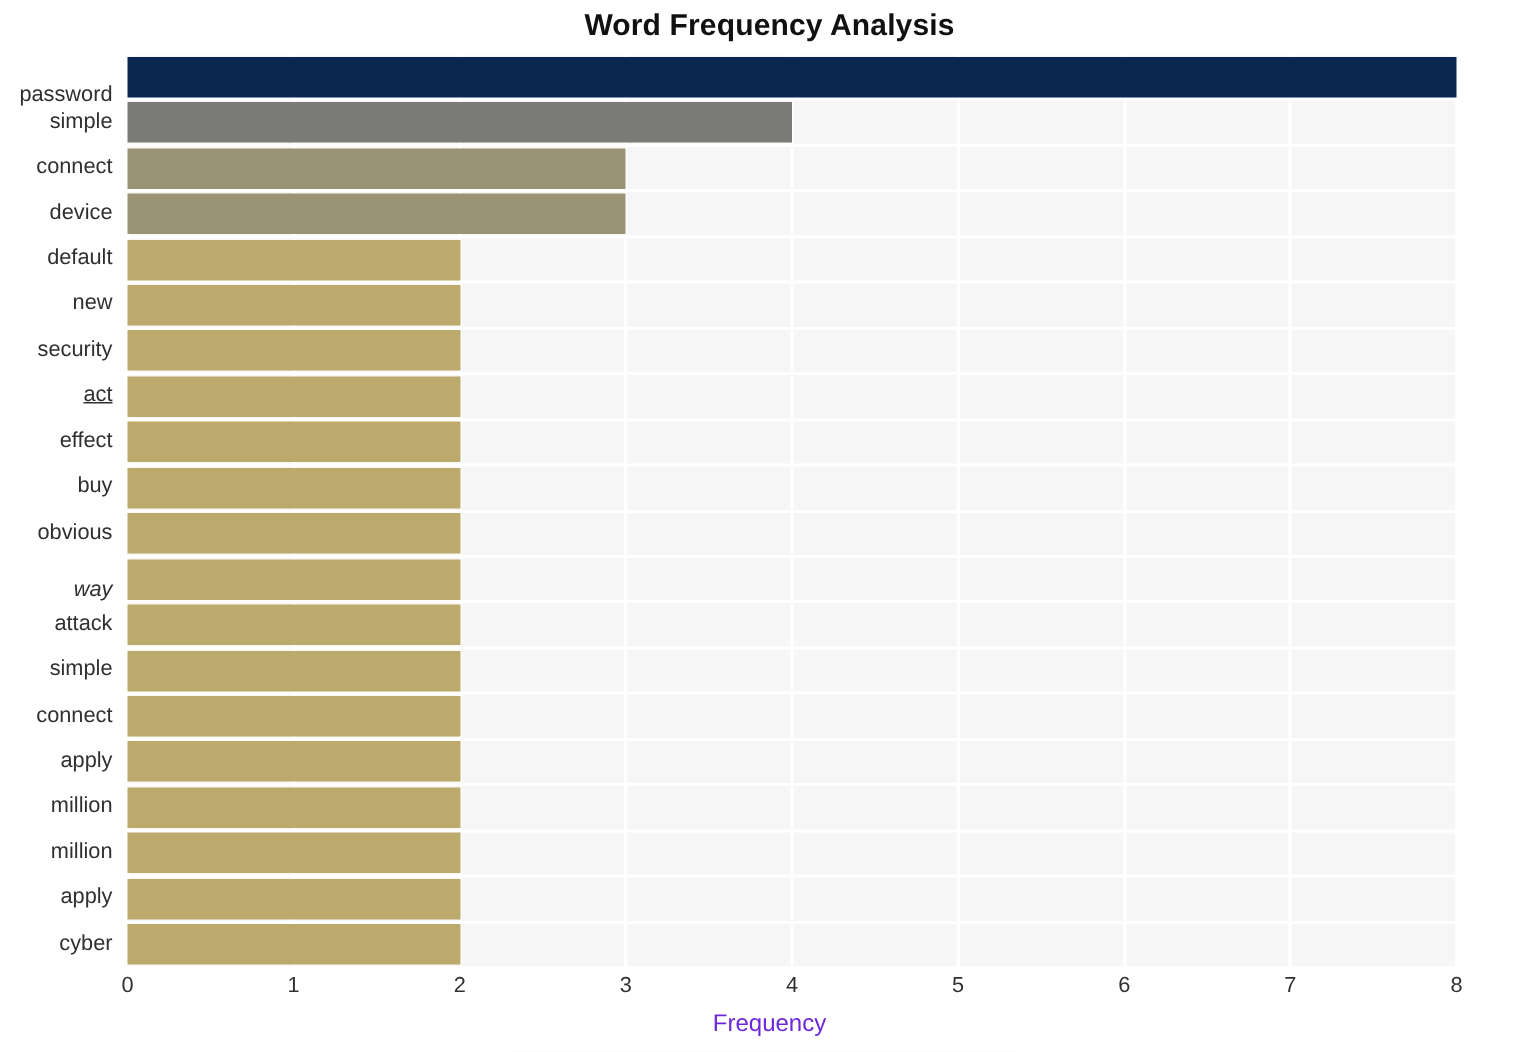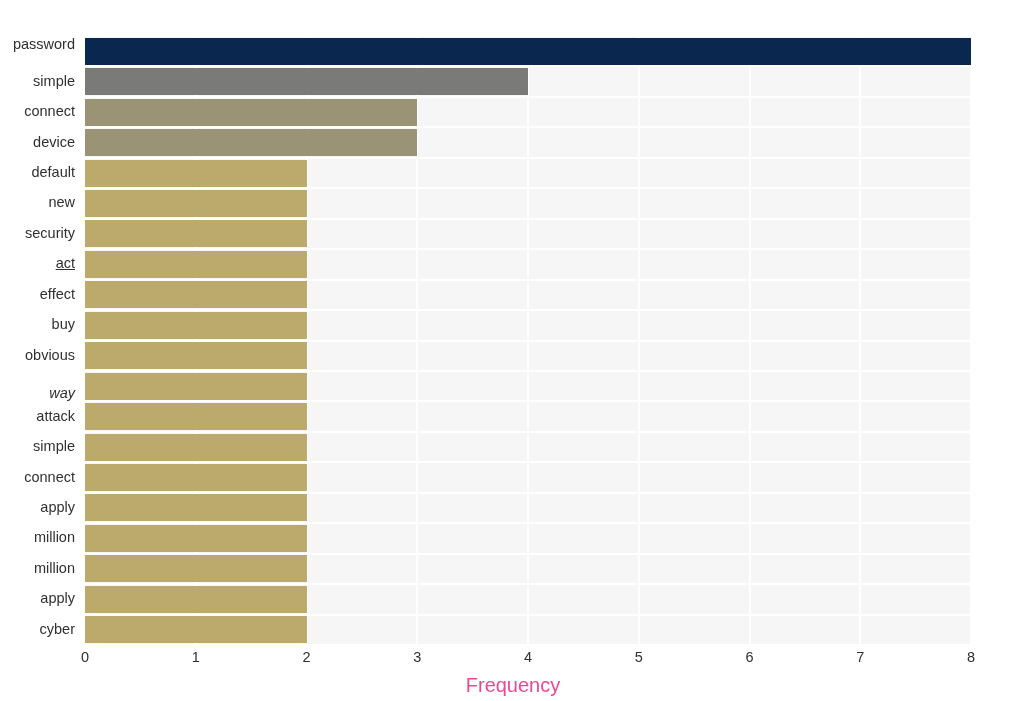--- a/index.html
+++ b/index.html
@@ -78,29 +78,30 @@
     top:0;
     transform:translateX(-50%);
     font-size:14.5px;
     color:#303030;
   }
   #xaxis-label {
     position:absolute;
     left:0; top:674px;
     width:1026px;
     text-align:center;
-    font-size:20px;
-    color:#ec4899;
+    font-size:16px;
+    color:#6d28d9;
   }
 </style>
 </head>
 <body>
 
 <div id="figure">
 
+  <div id="chart-title">Word Frequency Analysis</div>
 
   <div id="plot-area">
     <div id="gridlines-v">
         <div class="gridline-v" style="left: -1px;"></div>
         <div class="gridline-v" style="left: 109.75px;"></div>
         <div class="gridline-v" style="left: 220.5px;"></div>
         <div class="gridline-v" style="left: 331.25px;"></div>
         <div class="gridline-v" style="left: 442px;"></div>
         <div class="gridline-v" style="left: 552.75px;"></div>
         <div class="gridline-v" style="left: 663.5px;"></div>
@@ -188,21 +189,21 @@
         <div class="bar-row" title="like: 2" style="top: 549.825px; width: 221.5px;">
           <div class="bar" style="background: rgb(188, 170, 109);"></div>
         </div>
         <div class="bar-row" title="cyber: 2" style="top: 580.275px; width: 221.5px;">
           <div class="bar" style="background: rgb(188, 170, 109);"></div>
         </div>
       </div>
   </div>
 
   <div id="ytick-layer">
-      <div class="ytick-item" style="top: 0; padding-right: 5px;">password</div>
+      <div class="ytick-item" style="top: 19px; padding-right: 5px;">password</div>
       <div class="ytick-item" style="top: 36.675px; padding-right: 5px;">simple</div>
       <div class="ytick-item" style="top: 67.125px; padding-right: 5px;">connect</div>
       <div class="ytick-item" style="top: 97.575px; padding-right: 5px;">device</div>
       <div class="ytick-item" style="top: 128.025px; padding-right: 5px;">default</div>
       <div class="ytick-item" style="top: 158.475px; padding-right: 5px;">new</div>
       <div class="ytick-item" style="top: 188.925px; padding-right: 5px;">security</div>
       <div class="ytick-item" style="top: 219.375px; padding-right: 5px; text-decoration: underline;">act</div>
       <div class="ytick-item" style="top: 249.825px; padding-right: 5px;">effect</div>
       <div class="ytick-item" style="top: 280.275px; padding-right: 5px;">buy</div>
       <div class="ytick-item" style="top: 310.725px; padding-right: 5px;">obvious</div>

